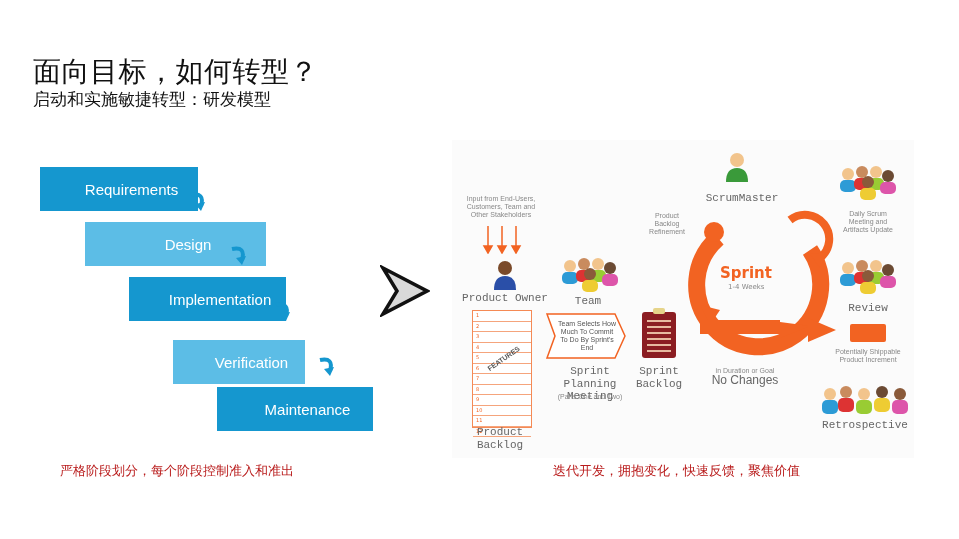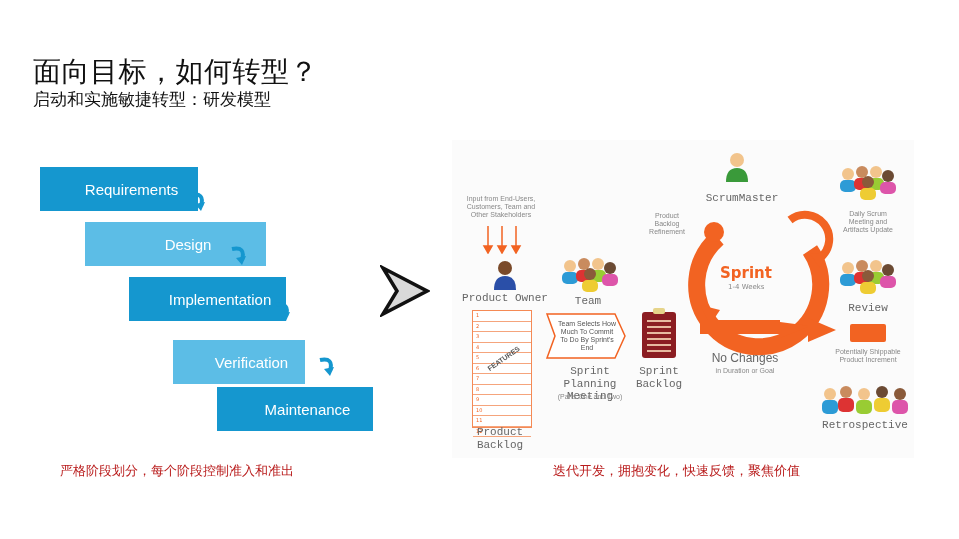--- a/index.html
+++ b/index.html
@@ -17,21 +17,21 @@
     .wf-arrow { position: absolute; width: 20px; height: 22px; }
 
     
     .big-arrow { position: absolute; left: 380px; top: 265px; width: 50px; height: 52px; }
 
     
     .scrum { position: absolute; left: 452px; top: 140px; width: 462px; height: 318px; background: #fbfbfb; }
     .s-text { position: absolute; color: #666; font-family: "Liberation Sans", sans-serif; text-align: center; line-height: 1.15; }
     .s-tiny { font-size: 7px; color: #888; }
     .s-label { font-size: 11px; color: #666; font-family: Liberation Mono, monospace; }
-    .s-mid { font-size: 12px; color: #666; }
+    .s-mid { font-size: 12px; color: #666; margin-top: 22px; }
     .sprint-title { position: absolute; font-size: 15px; font-weight: bold; color: #f26322; font-family: "DejaVu Sans", sans-serif; }
     .sprint-sub { position: absolute; font-size: 7px; color: #888; }
     .backlog { position: absolute; border: 1.5px solid #f58a55; background: #fff; }
     .backlog .row { height: 9.5px; border-bottom: 1px solid #f5a47c; font-size: 5px; color: #f26322; padding-left: 3px; line-height: 9px; }
     .features { position: absolute; font-size: 7px; font-weight: bold; color: #555; transform: rotate(-35deg); font-family: "Liberation Sans", sans-serif; }
     .chevron-box { position: absolute; }
     .clipboard { position: absolute; width: 34px; height: 46px; background: #8b1d22; border-radius: 3px; }
     .clipboard .line { height: 2px; background: #e7b9a0; margin: 4px 5px 0 5px; }
     .clip-top { position: absolute; width: 12px; height: 6px; background: #e6d48a; left: 11px; top: -4px; border-radius: 2px; }
     .person { position: absolute; }

